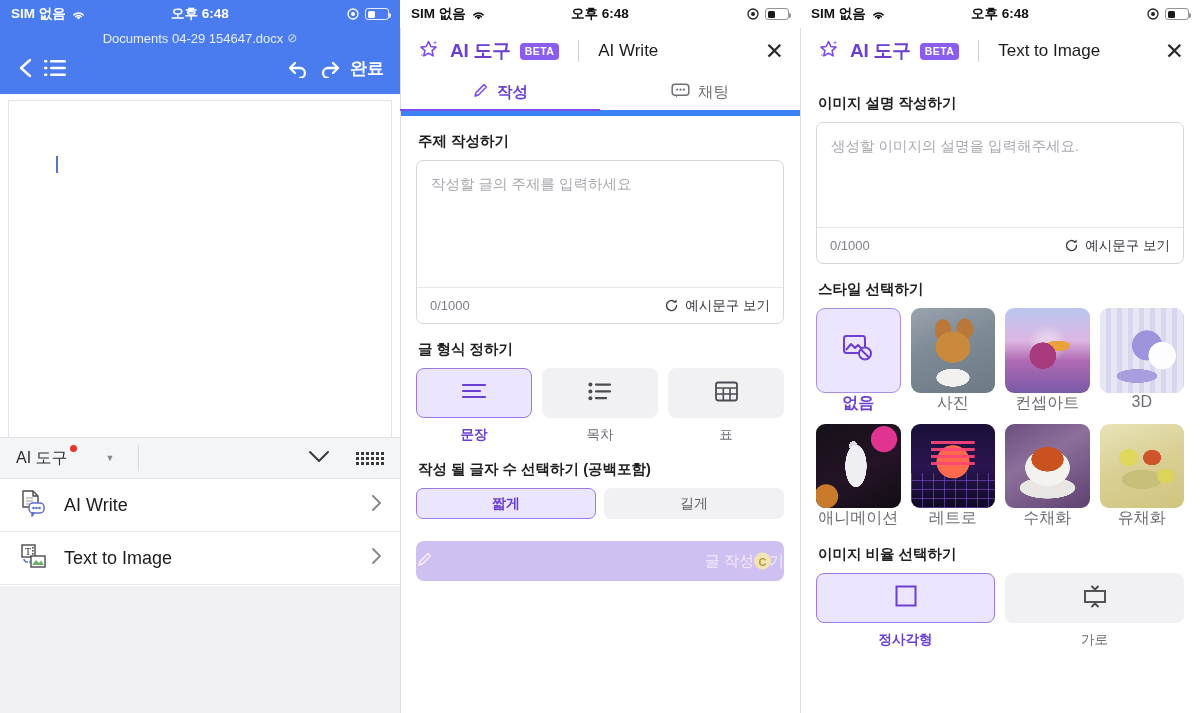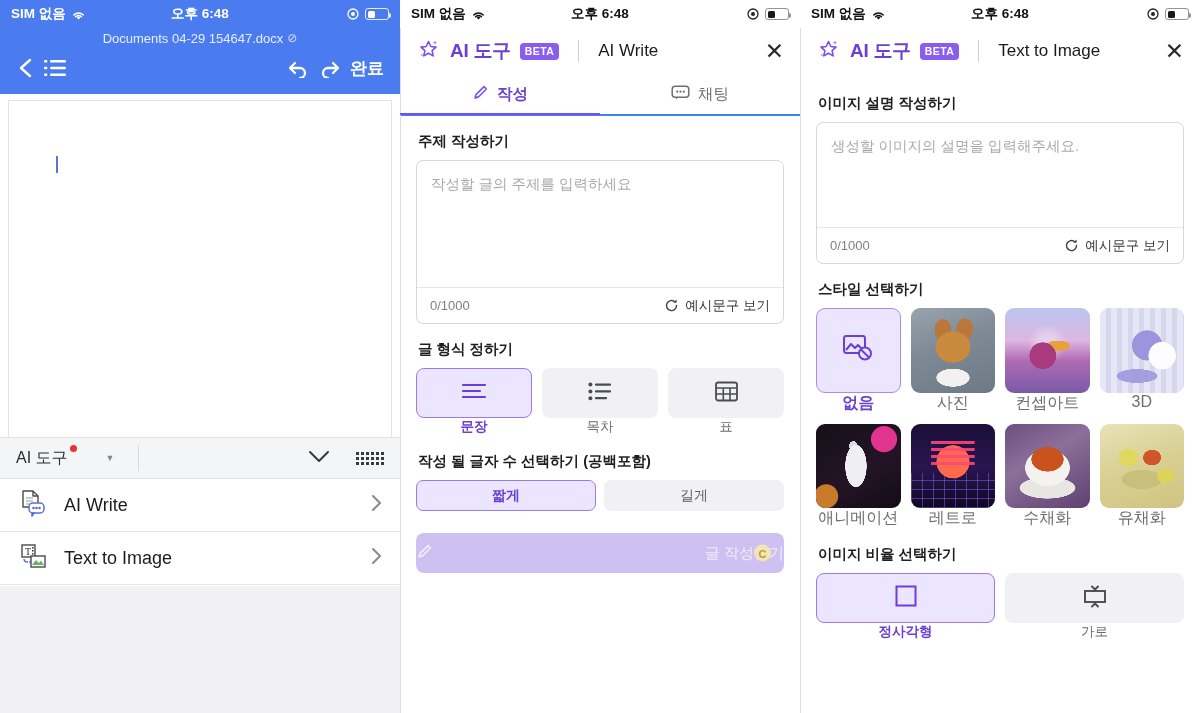--- a/index.html
+++ b/index.html
@@ -99,21 +99,21 @@
   .beta {
     background: #8a5cf0; color: #fff; font-size: 10.5px; font-weight: 700;
     border-radius: 4px; padding: 2.5px 5px; letter-spacing: .4px;
   }
   .vline { width: 1px; height: 22px; background: #cfcfd4; margin: 0 10px; }
   .feat-title { font-size: 17px; color: #1b1b1b; }
   .close-x { margin-left: auto; font-size: 23px; color: #2b2b2b; line-height: 1; font-weight: 300;}
   .panel-divider { position: absolute; left: 0; top: 0; bottom: 0; width: 1px; background: #dcdde1; }
 
   
-  .tabs { display: flex; height: 42px; border-bottom: 2px solid #3b82f6; }
+  .tabs { display: flex; height: 42px; border-bottom: 6px solid #3b82f6; }
   .tab {
     flex: 1; display: flex; align-items: center; justify-content: center; gap: 8px;
     font-size: 15.5px; color: #6e6e73; position: relative;
   }
   .tab.active { color: #6b3fd4; font-weight: 600; }
   .tab.active::after {
     content: ""; position: absolute; left: 0; right: 0; bottom: -1px; height: 2.5px; background: #7c4dea;
   }
 
   .section { padding: 0 16px; }
@@ -134,21 +134,21 @@
 
   .opt-row { display: flex; gap: 10px; }
   .opt {
     flex: 1; text-align: center;
   }
   .opt .box {
     height: 50px; border-radius: 8px; background: #f1f1f4; border: 1px solid transparent;
     display: flex; align-items: center; justify-content: center;
   }
   .opt.sel .box { background: #ece5ff; border: 1.4px solid #9a7ae8; }
-  .opt .cap { font-size: 13.5px; color: #6b6c72; }
+  .opt .cap { font-size: 13.5px; color: #6b6c72; margin-top: 8px; }
   .opt.sel .cap { color: #6b3fd4; font-weight: 700; }
 
   .pill-row { display: flex; gap: 8px; }
   .pill {
     flex: 1; height: 31px; border-radius: 7px; background: #f1f1f4;
     display: flex; align-items: center; justify-content: center;
     font-size: 14px; color: #5c5d63; border: 1px solid transparent;
   }
   .pill.sel { background: #ece5ff; border: 1.4px solid #9a7ae8; color: #6b3fd4; font-weight: 700; }
 

